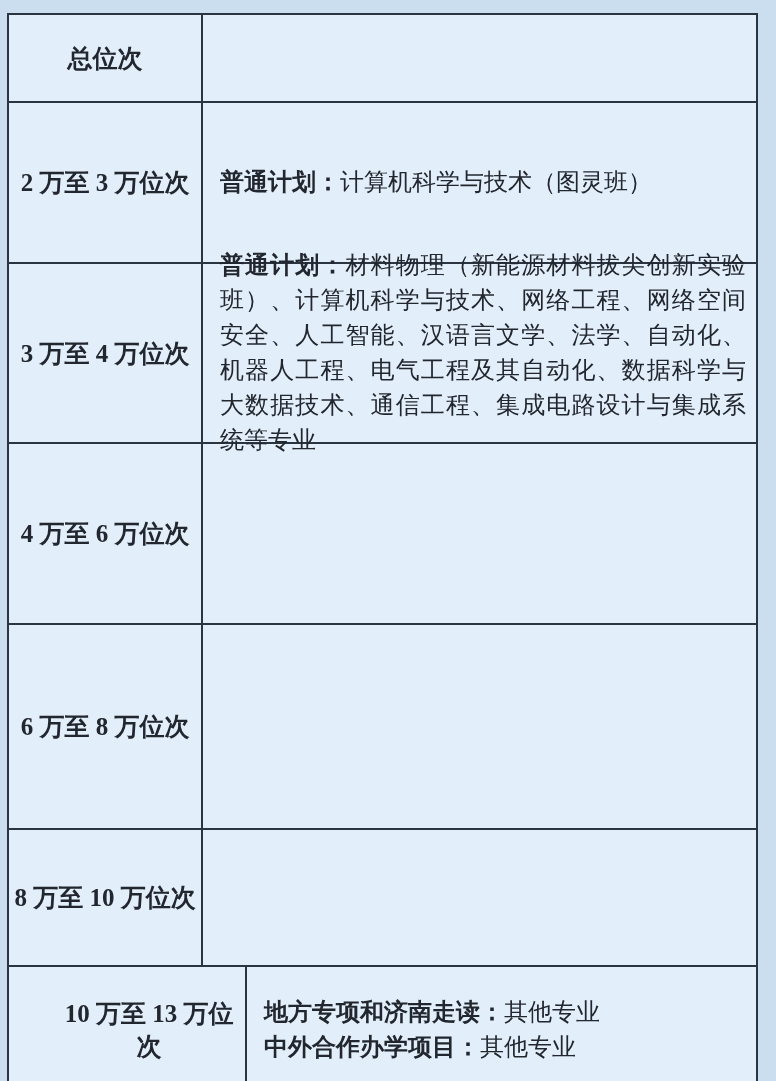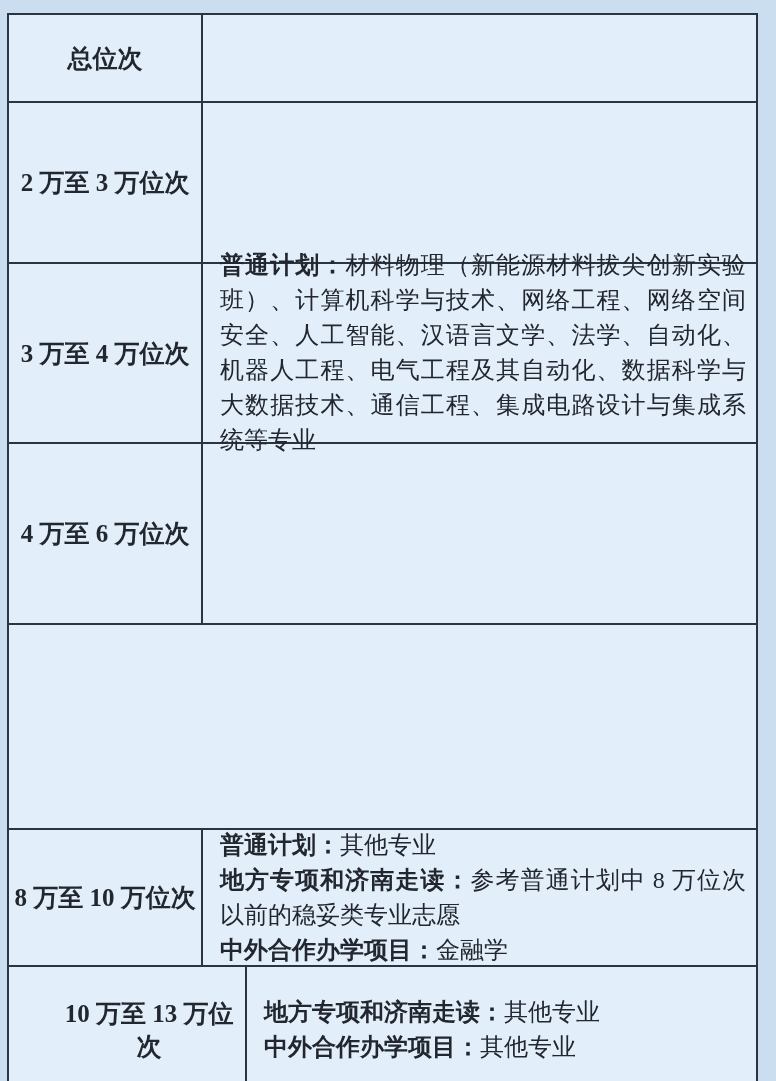--- a/index.html
+++ b/index.html
@@ -77,48 +77,49 @@
   <div class="row row-header">
     <div class="cell-rank">
       <span>总位次</span>
     </div>
   </div>
 
   <div class="row row-r0">
     <div class="cell-rank">
       <span>2 万至 3 万位次</span>
     </div>
+    <div class="cell-advice">
+      <div class="para"><b>普通计划：</b><span>计算机科学与技术（图灵班）</span></div>
+    </div>
   </div>
 
   <div class="row row-r1">
     <div class="cell-rank">
       <span>3 万至 4 万位次</span>
     </div>
     <div class="cell-advice">
       <div class="para"><b>普通计划：</b><span>材料物理（新能源材料拔尖创新实验班）、计算机科学与技术、网络工程、网络空间安全、人工智能、汉语言文学、法学、自动化、机器人工程、电气工程及其自动化、数据科学与大数据技术、通信工程、集成电路设计与集成系统等专业</span></div>
     </div>
   </div>
 
   <div class="row row-r2">
     <div class="cell-rank">
       <span>4 万至 6 万位次</span>
     </div>
   </div>
 
   <div class="row row-r3">
+    <div class="cell-rank">
+      <span>6 万至 8 万位次</span>
+    </div>
   </div>
 
   <div class="row row-r4">
     <div class="cell-rank">
       <span>8 万至 10 万位次</span>
-    </div>
-    <div class="cell-advice">
-      <div class="para"><b>普通计划：</b><span>其他专业</span></div>
-      <div class="para"><b>地方专项和济南走读：</b><span>参考普通计划中 8 万位次以前的稳妥类专业志愿</span></div>
-      <div class="para"><b>中外合作办学项目：</b><span>金融学</span></div>
     </div>
   </div>
 
   <div class="row row-r5">
     <div class="cell-rank">
       <span>10 万至 13 万位次</span>
     </div>
     <div class="cell-advice">
       <div class="para"><b>地方专项和济南走读：</b><span>其他专业</span></div>
       <div class="para"><b>中外合作办学项目：</b><span>其他专业</span></div>

